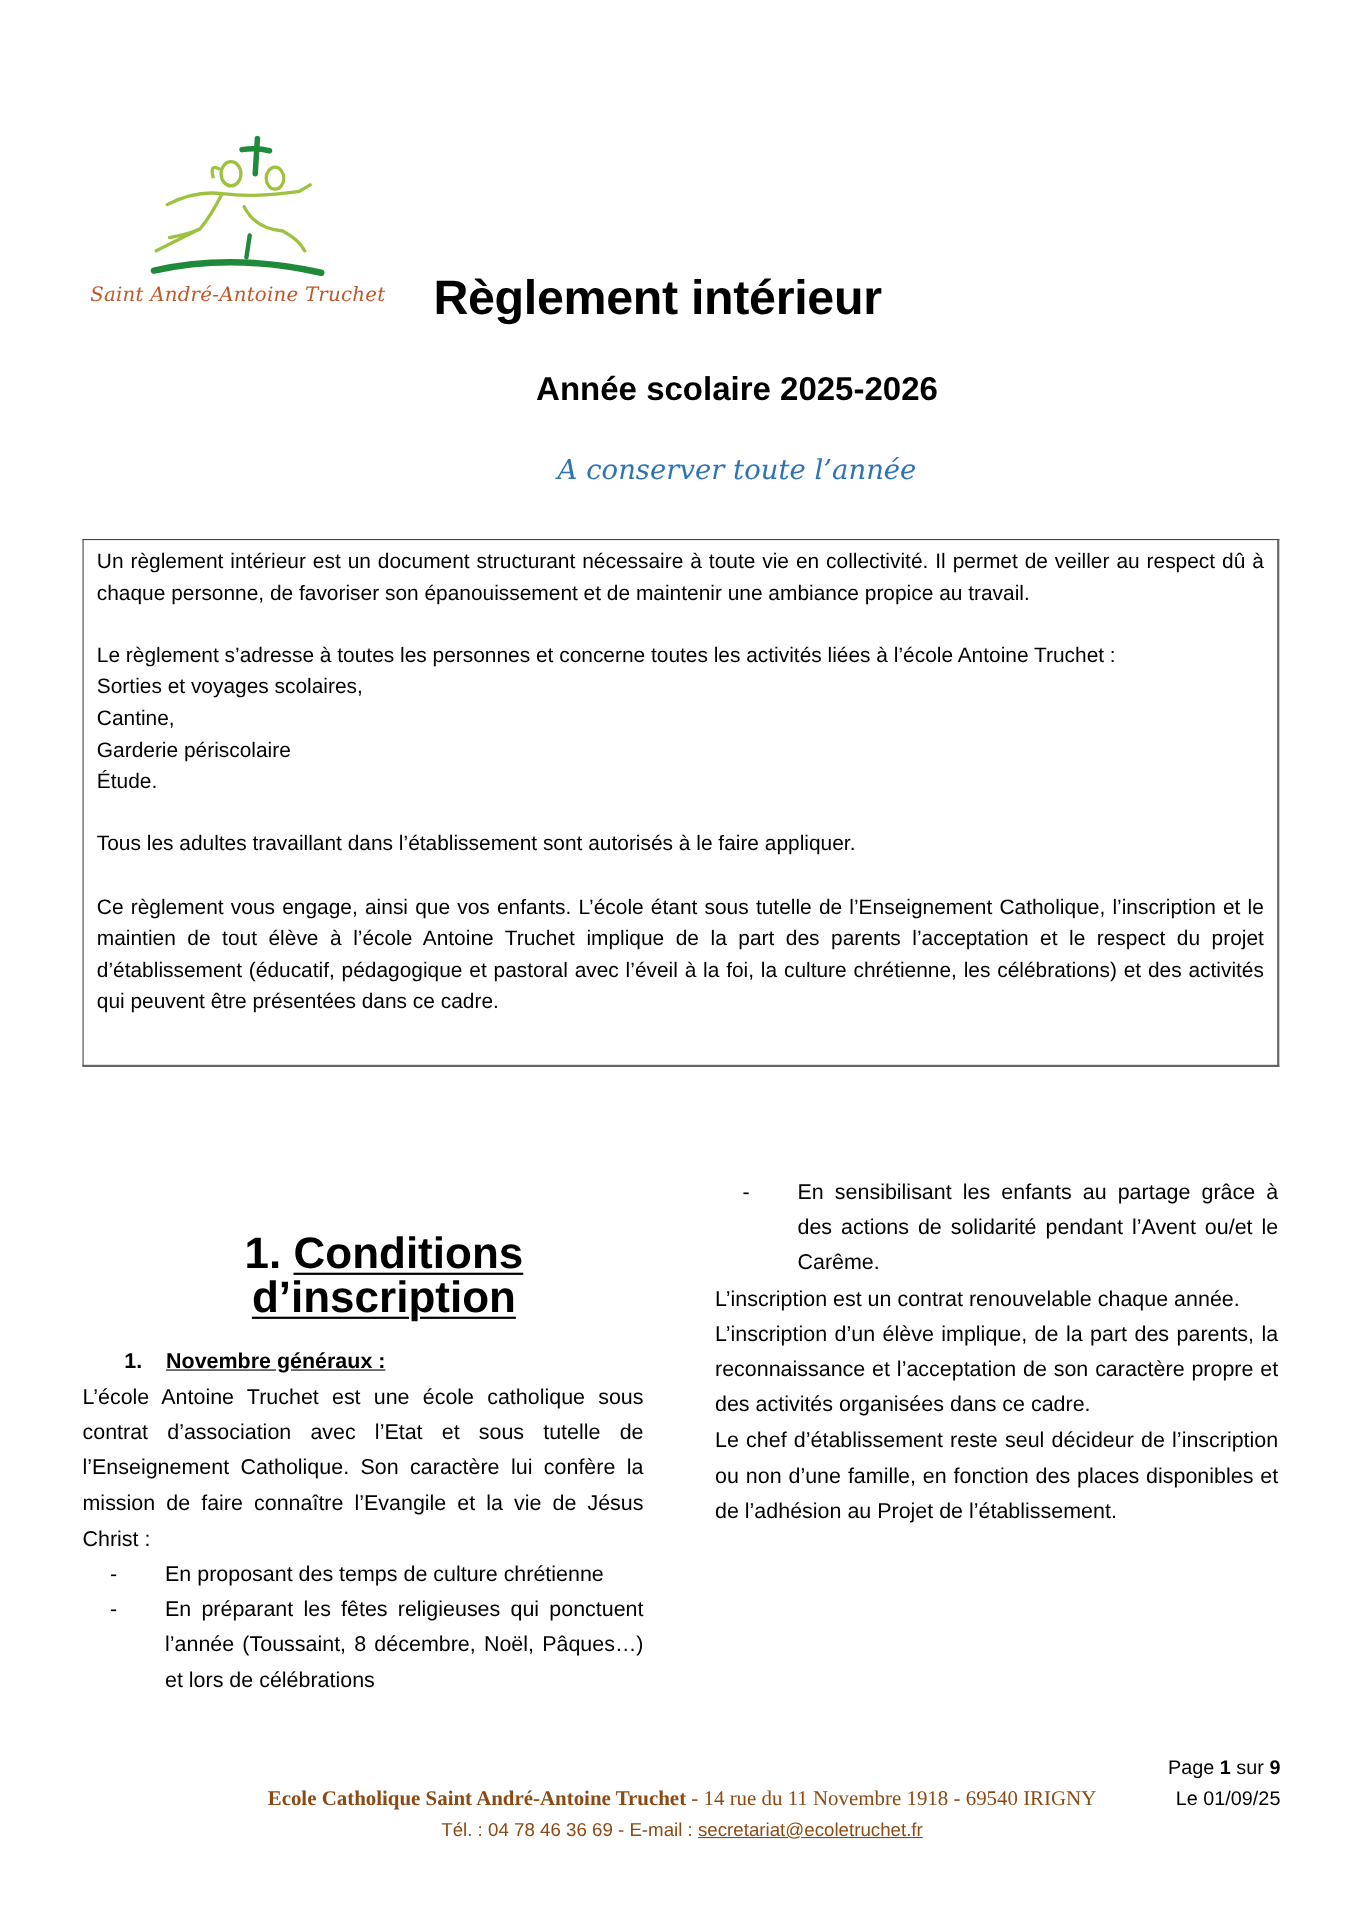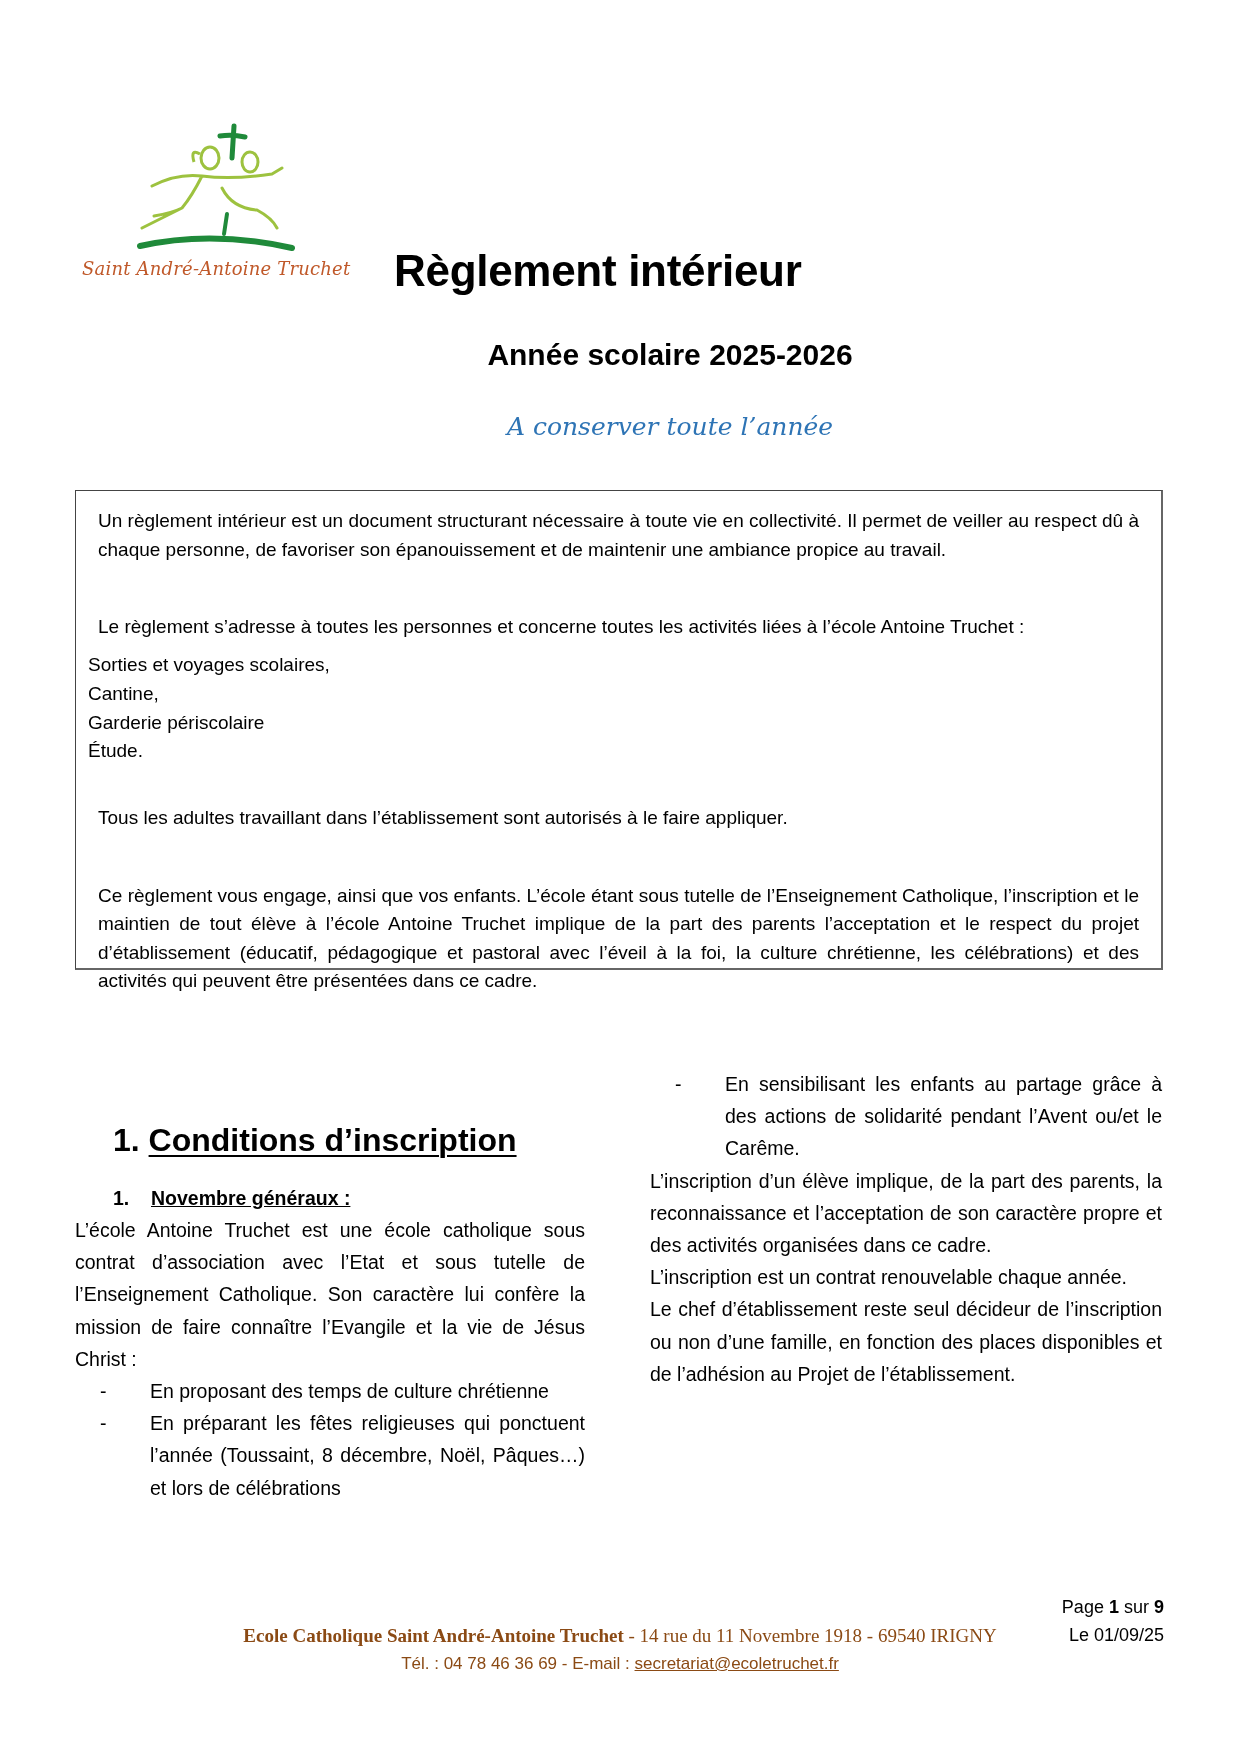--- a/index.html
+++ b/index.html
@@ -17,31 +17,31 @@
            font-size:44px; letter-spacing:-0.3px; }
   .subtitle { left:400px; top:338px; width:540px; text-align:center; font-weight:bold;
               font-size:30px; }
   .keep { left:400px; top:412px; width:540px; text-align:center;
           font-family:"DejaVu Serif", serif; font-style:italic; font-size:25px; color:#2e74b5; }
 
   
   .intro-box { left:75px; top:490px; width:1088px; height:480px; box-sizing:border-box;
                border:1.5px solid #444; border-right:2.5px solid #666; border-bottom:2.5px solid #666;
                padding:0 12px 0 12px; }
-  .intro-box p { margin:10px; font-size:19px; line-height:28.6px; text-align:justify; }
+  .intro-box p { margin:0; font-size:19px; line-height:28.6px; text-align:justify; }
   .intro-box .gap { height:28.6px; }
   .intro-box .list-line { margin:0; font-size:19px; line-height:28.6px; }
 
   
   .col { font-size:19.5px; line-height:32.2px; }
   .col p { margin:0; text-align:justify; }
   .col-left { left:75px; top:1120px; width:510px; }
   .col-right { left:650px; top:1068px; width:512px; }
 
-  .h1 { font-weight:bold; font-size:32px; line-height:40px; margin:0 0 22px 38px; }
+  .h1 { font-weight:bold; font-size:40px; line-height:40px; margin:0 0 22px 38px;text-align:center; }
   .h1 .u { text-decoration:underline; text-decoration-thickness:2px; text-underline-offset:4px; }
   .h2 { font-weight:bold; font-size:19.5px; line-height:32px; margin:0 0 0 38px; }
   .h2 .num { display:inline-block; width:38px; }
   .h2 .u { text-decoration:underline; }
 
   .bullet { display:flex; margin:0; }
   .bullet .dash { width:75px; padding-left:25px; box-sizing:border-box; flex:none; }
   .bullet .txt { flex:1; text-align:justify; }
 
   
@@ -109,22 +109,22 @@
     <span class="dash">-</span>
     <span class="txt">En préparant les fêtes religieuses qui ponctuent l’année (Toussaint, 8 décembre, Noël, Pâques…) et lors de célébrations</span>
   </div>
 </div>
 
 <div class="abs col col-right">
   <div class="bullet">
     <span class="dash">-</span>
     <span class="txt">En sensibilisant les enfants au partage grâce à des actions de solidarité pendant l’Avent ou/et le Carême.</span>
   </div>
+  <p>L’inscription est un contrat renouvelable chaque année.</p>
   <p>L’inscription d’un élève implique, de la part des parents, la reconnaissance et l’acceptation de son caractère propre et des activités organisées dans ce cadre.</p>
-  <p>L’inscription est un contrat renouvelable chaque année.</p>
   <p>Le chef d’établissement reste seul décideur de l’inscription ou non d’une famille, en fonction des places disponibles et de l’adhésion au Projet de l’établissement.</p>
 </div>
 
 <div class="abs pageinfo">
   <div>
     <span>Page</span>
     <b>1</b>
     <span>sur</span>
     <b>9</b>
   </div>

